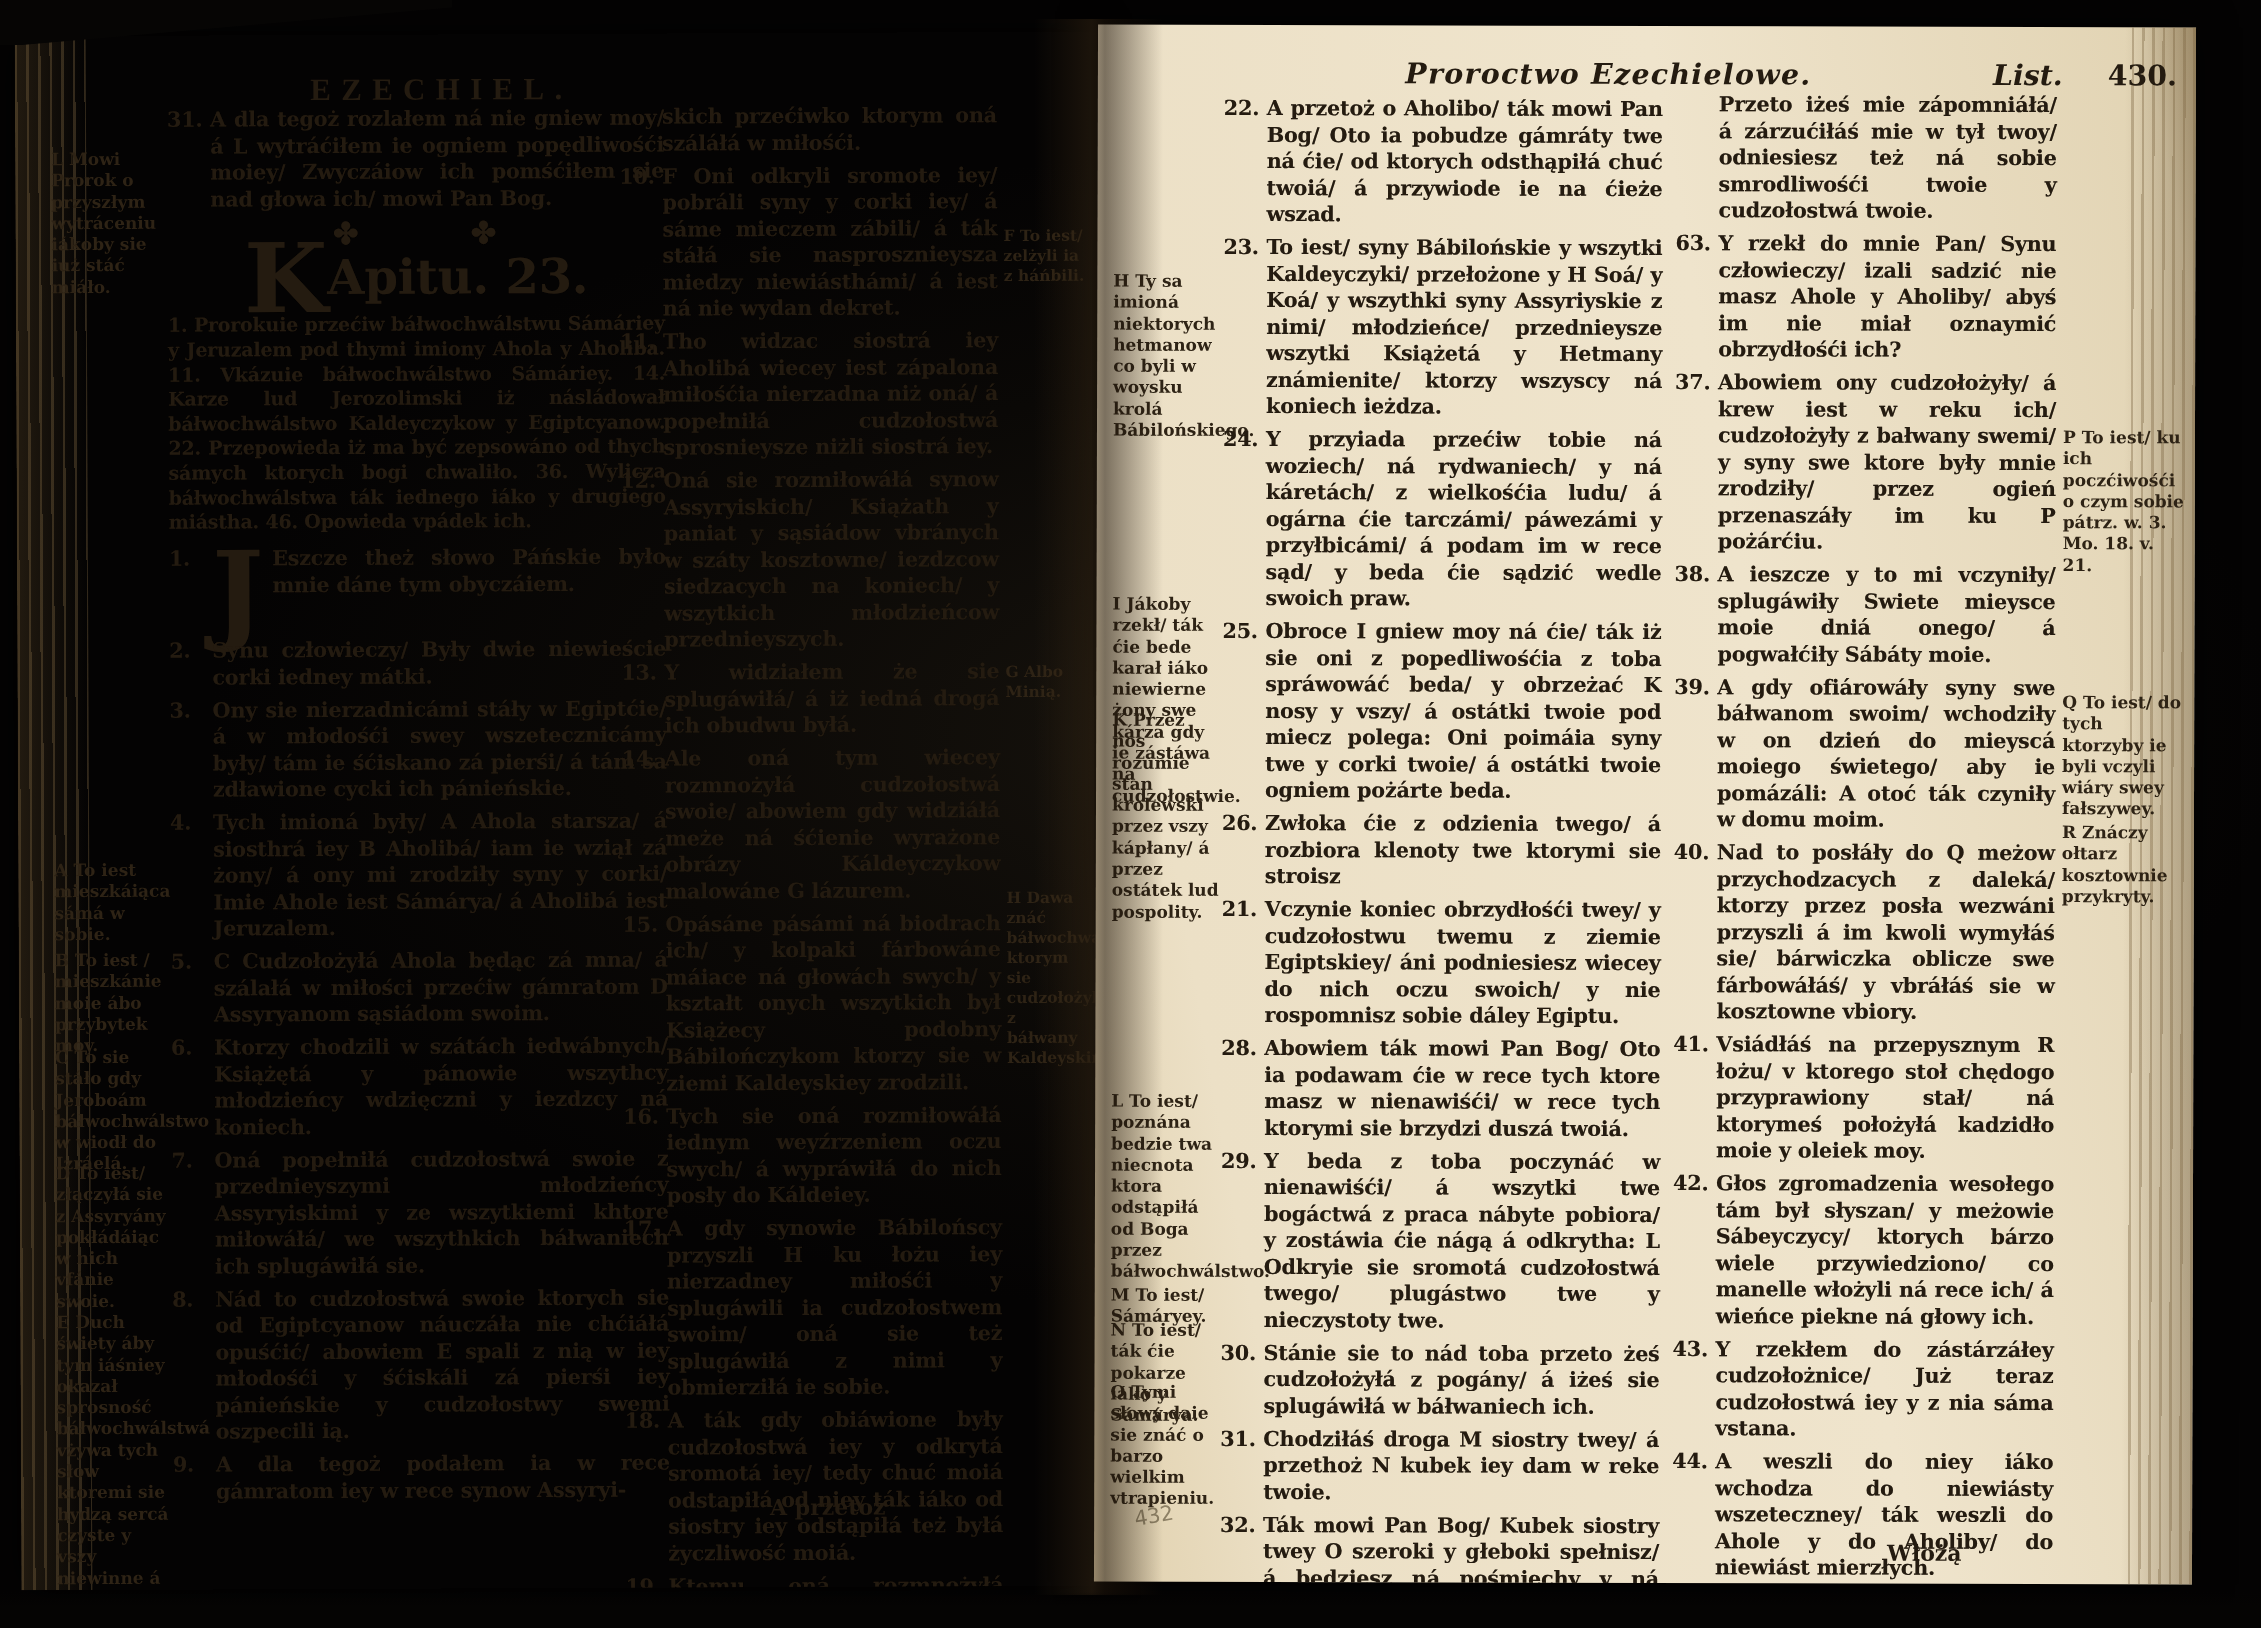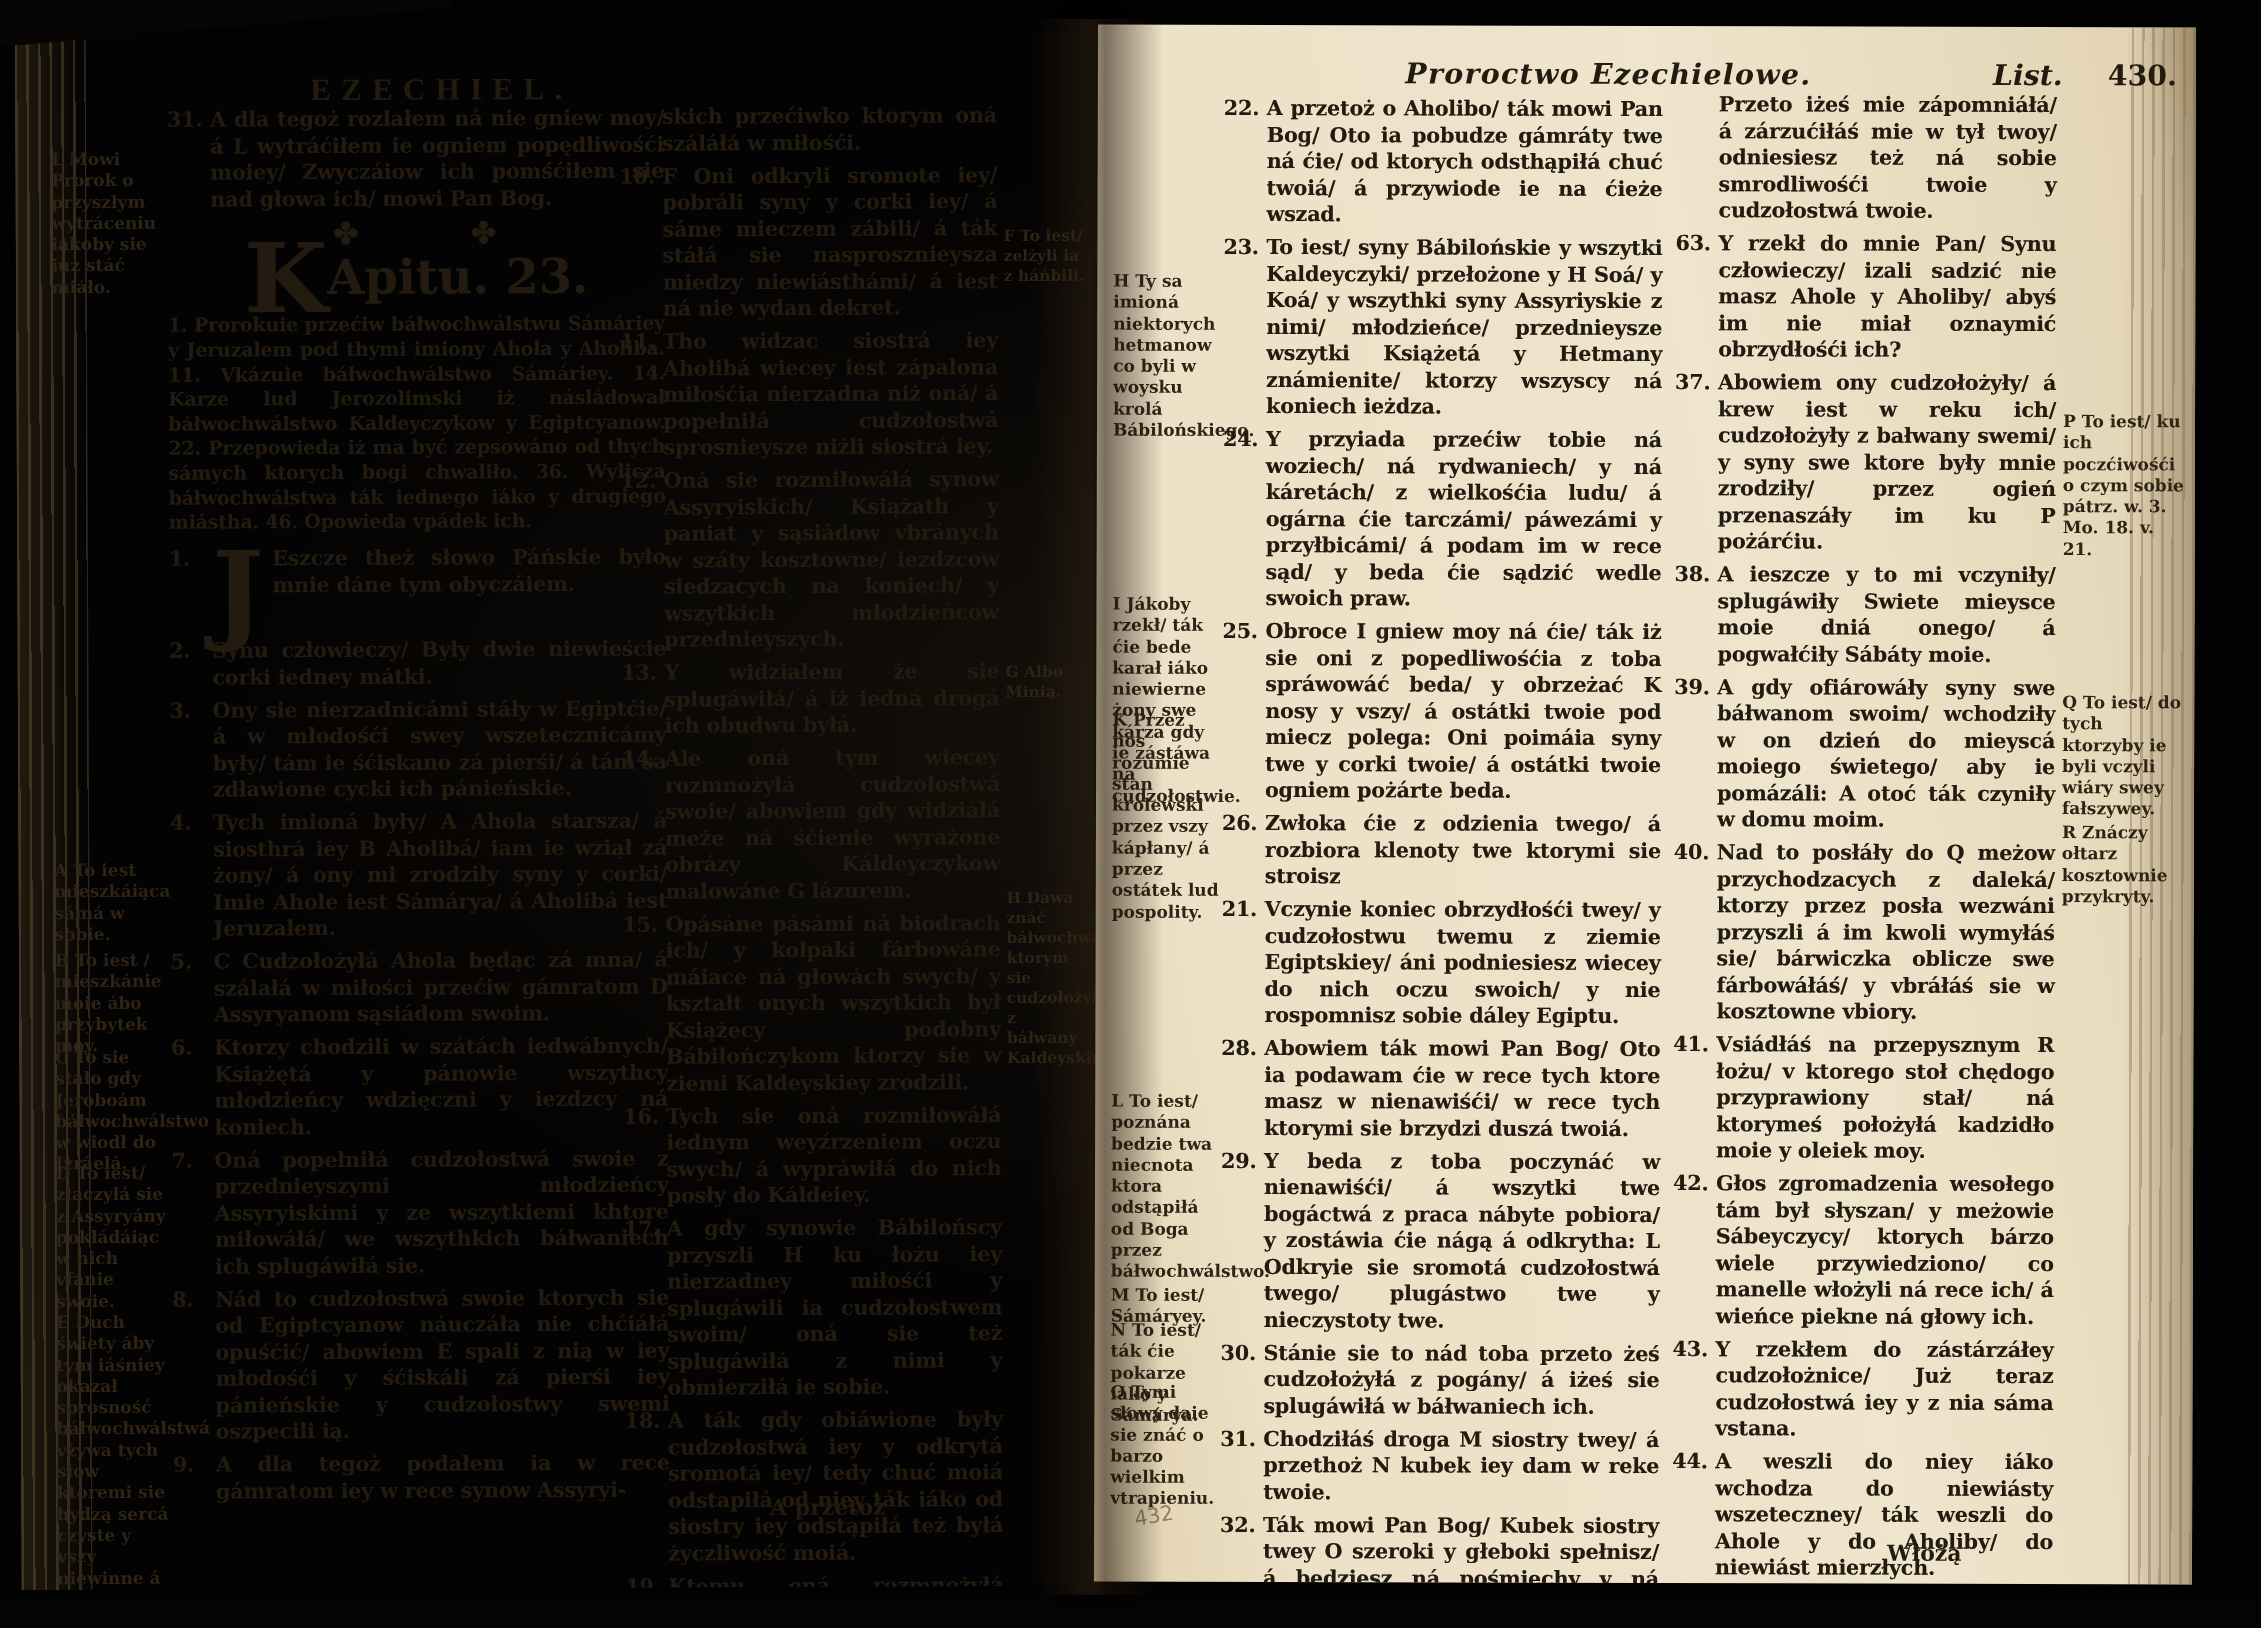--- a/index.html
+++ b/index.html
@@ -294,21 +294,21 @@
           </p>
           <p class="verse">
             <span class="vnum">44.</span>
             <span class="vtext"><span>A weszli do niey iáko wchodza do niewiásty wszeteczney/ ták weszli do Ahole y do Aholiby/ do niewiást mierzłych.</span></span>
           </p>
         </div>
     </div>
 
     <div class="mcol pr-mright">
 
-    <div class="mnote" style="top: 384px;"><span class="mlabel">P</span> <span>To iest/ ku ich poczćiwośći o czym sobie pátrz. w. 3. Mo. 18. v. 21.</span></div>
+    <div class="mnote" style="top: 400px;"><span class="mlabel">P</span> <span>To iest/ ku ich poczćiwośći o czym sobie pátrz. w. 3. Mo. 18. v. 21.</span></div>
         <div class="mnote" style="top: 665px;"><span class="mlabel">Q</span> <span>To iest/ do tych ktorzyby ie byli vczyli wiáry swey fałszywey.</span></div>
         <div class="mnote" style="top: 795px;"><span class="mlabel">R</span> <span>Znáczy ołtarz kosztownie przykryty.</span></div>
       </div>
 
     <div class="catchword cw-right">Włożą</div>
     <div class="pencil">432</div>
   </div>
 
   <div class="gutter"></div>
   <div class="corner-shade tl-wedge"></div>

